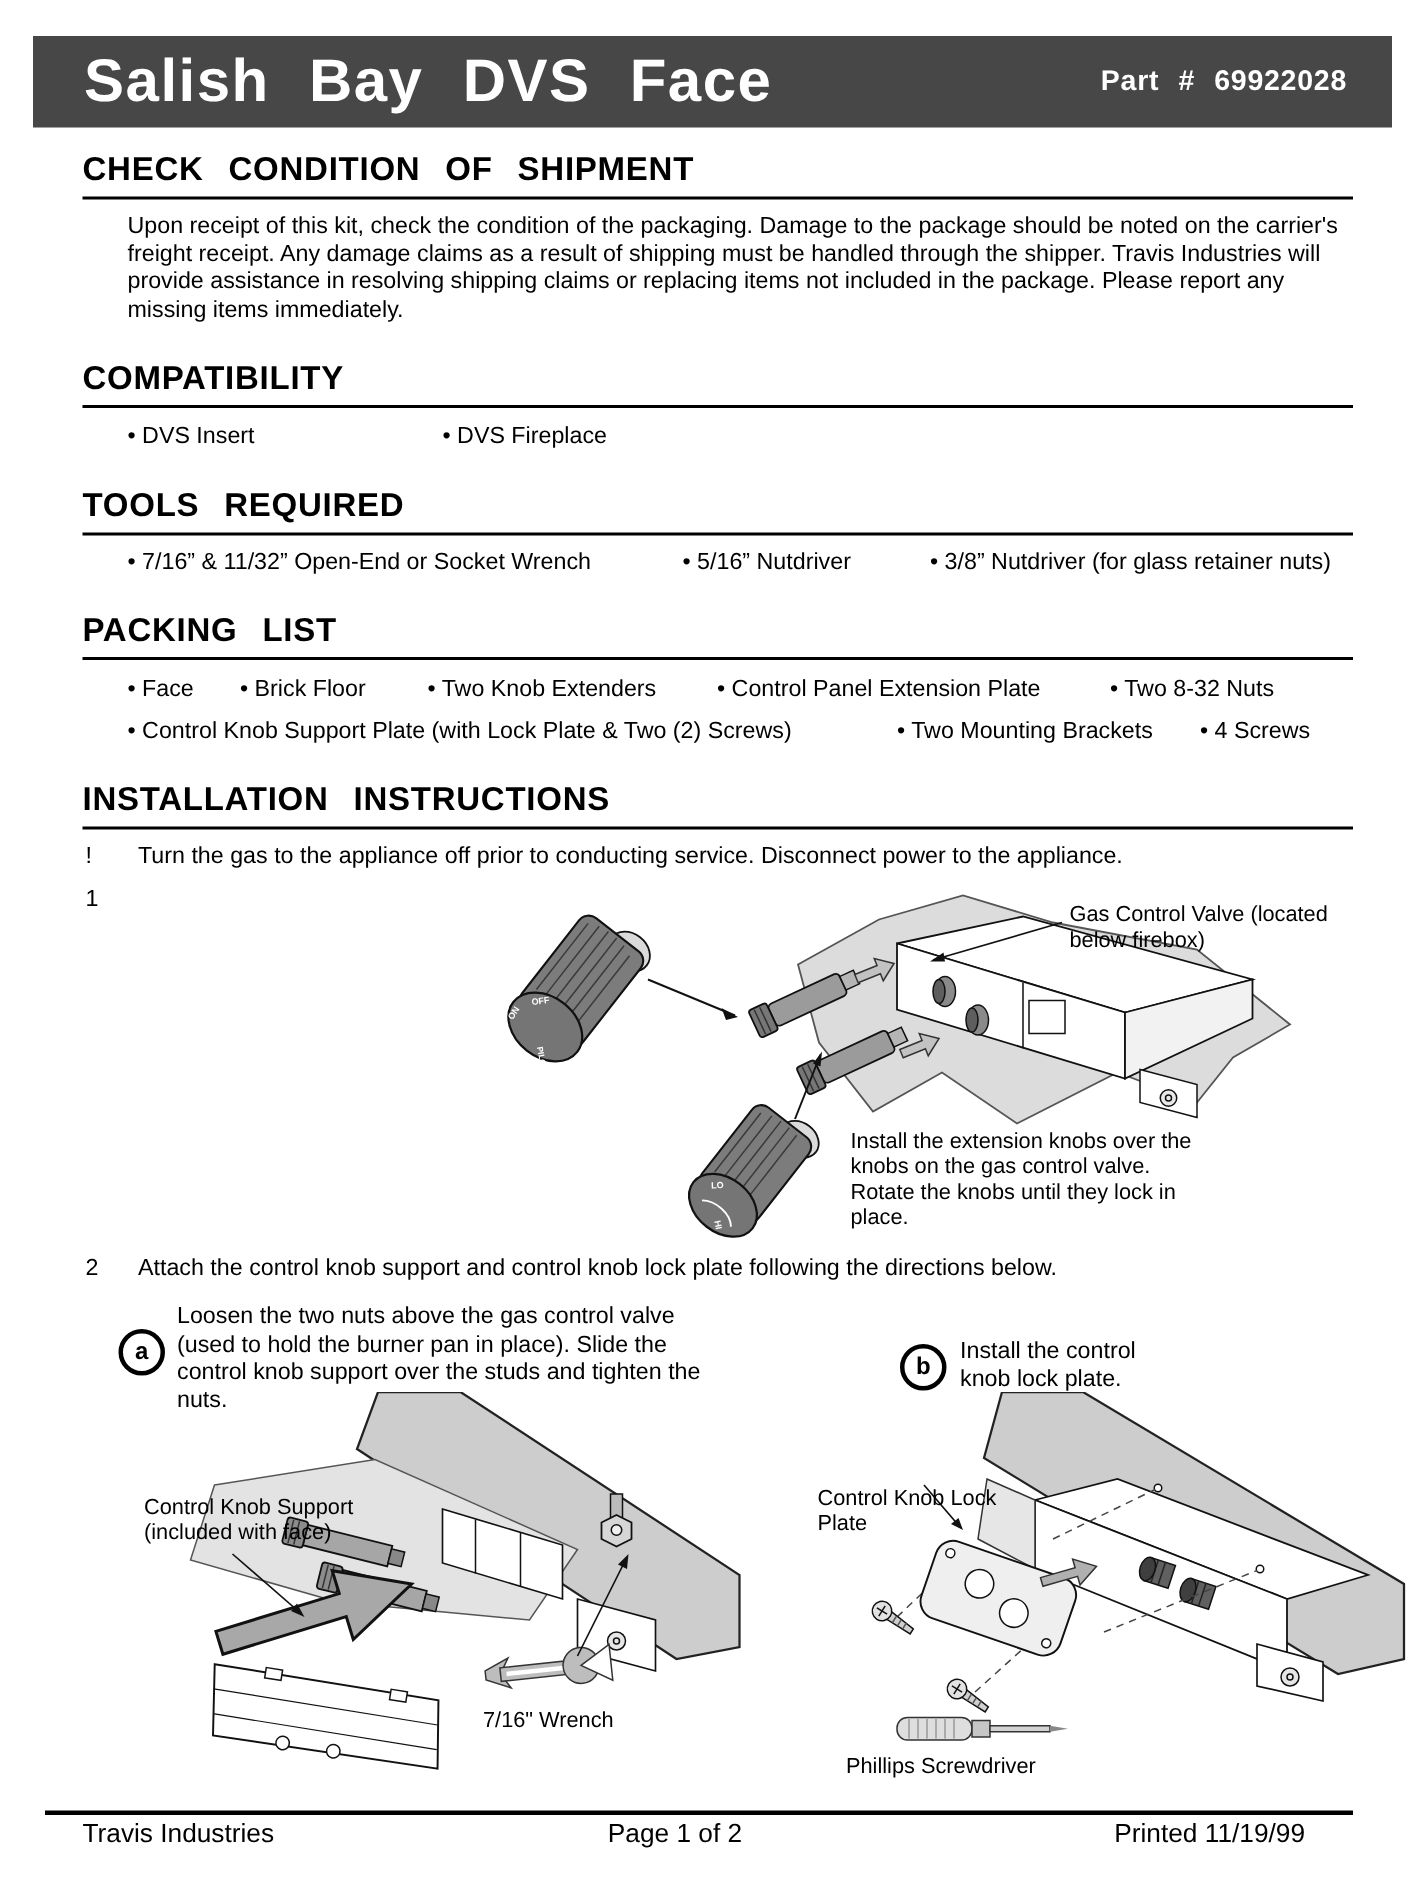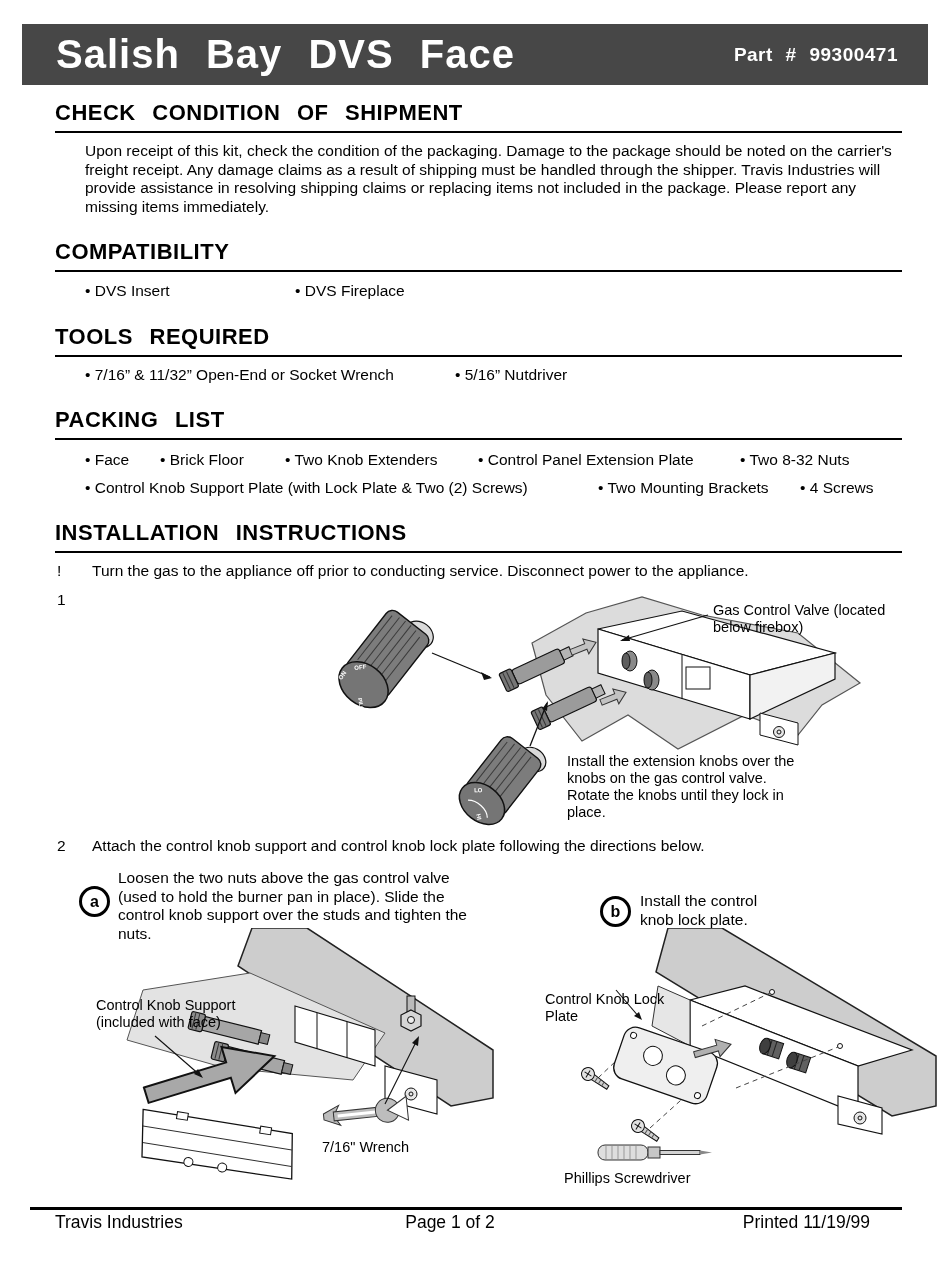--- a/index.html
+++ b/index.html
@@ -25,33 +25,34 @@
   svg{position:absolute;z-index:1;}
   svg text{font-family:"Liberation Sans",sans-serif;}
 </style>
 </head>
 <body>
 
 <div class="page">
 
   <div class="abs titlebar">
     <span class="big">Salish Bay DVS Face</span>
-    <span class="part">Part # 99300471</span>
+    <span class="part">Part # 69922028</span>
   </div>
 
   <div class="abs h2" style="top:100px">CHECK CONDITION OF SHIPMENT</div>
   <div class="abs body-text" style="left:85px;top:142px;width:815px">Upon receipt of this kit, check the condition of the packaging.  Damage to the package should be noted on the carrier's freight receipt.  Any damage claims as a result of shipping must be handled through the shipper. Travis Industries will provide assistance in resolving shipping claims or replacing items not included in the package.  Please report any missing items immediately.</div>
 
   <div class="abs h2" style="top:239px">COMPATIBILITY</div>
   <div class="abs bullet" style="left:85px;top:282px">• DVS Insert</div>
   <div class="abs bullet" style="left:295px;top:282px">• DVS Fireplace</div>
 
   <div class="abs h2" style="top:324px">TOOLS REQUIRED</div>
   <div class="abs bullet" style="left:85px;top:366px">• 7/16” &amp; 11/32” Open-End or Socket Wrench</div>
   <div class="abs bullet" style="left:455px;top:366px">• 5/16” Nutdriver</div>
+  <div class="abs bullet" style="left:620px;top:366px">• 3/8” Nutdriver (for glass retainer nuts)</div>
 
   <div class="abs h2" style="top:407px">PACKING LIST</div>
   <div class="abs bullet" style="left:85px;top:451px">• Face</div>
   <div class="abs bullet" style="left:160px;top:451px">• Brick Floor</div>
   <div class="abs bullet" style="left:285px;top:451px">• Two Knob Extenders</div>
   <div class="abs bullet" style="left:478px;top:451px">• Control Panel Extension Plate</div>
   <div class="abs bullet" style="left:740px;top:451px">• Two  8-32 Nuts</div>
   <div class="abs bullet" style="left:85px;top:479px">• Control Knob Support Plate (with Lock Plate &amp; Two (2) Screws)</div>
   <div class="abs bullet" style="left:598px;top:479px">• Two Mounting Brackets</div>
   <div class="abs bullet" style="left:800px;top:479px">• 4 Screws</div>

